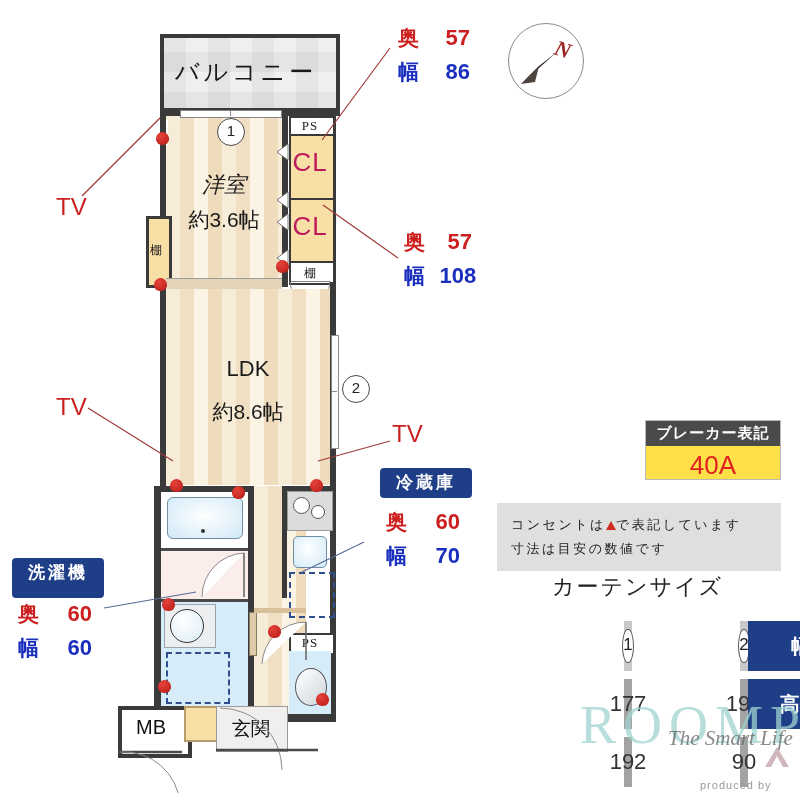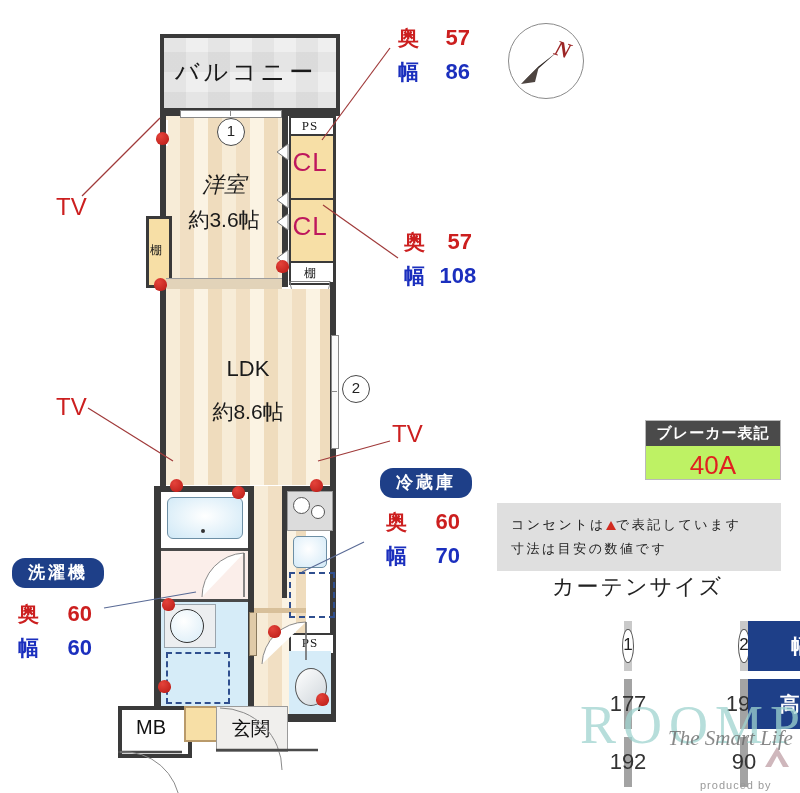--- a/index.html
+++ b/index.html
@@ -62,24 +62,24 @@
   }
 
   
   .outlet{
     position:absolute;width:13px;height:13px;border-radius:50% 50% 45% 45%;
     background:radial-gradient(circle at 35% 30%,#e4433a,#b81a16);
   }
 
   
   .badge{
-    position:absolute;background:#1e3f88;color:#fff;border-radius:13px;
+    position:absolute;background:#1e3f88;color:#fff;border-radius:4px;
     text-align:center;font-weight:700;letter-spacing:3px;
   }
-  .breaker-box{position:absolute;border:1px solid #b9b9b9;background:#bef264;}
+  .breaker-box{position:absolute;border:1px solid #b9b9b9;background:#fde047;}
   .breaker-head{
     background:#4a4a4a;color:#fff;font-size:15px;font-weight:700;
     text-align:center;letter-spacing:1px;padding:3px 0;
   }
   .breaker-val{color:#e02020;font-size:26px;text-align:center;padding:4px 0 6px;}
 
   .note{
     position:absolute;background:#dfdfdf;border-radius:0;
     color:#222;font-size:13px;letter-spacing:2.5px;line-height:24px;
     padding:10px 14px;
@@ -300,21 +300,21 @@
   <div style="display:flex;gap:28px;align-items:baseline;">
     <span class="dim-label red">奥</span>
     <span class="dim-val red">60</span>
   </div>
   <div style="display:flex;gap:28px;align-items:baseline;margin-top:6px;">
     <span class="dim-label blue">幅</span>
     <span class="dim-val blue">70</span>
   </div>
 </div>
 
-<div class="badge" style="left:12px;top:558px;width:92px;height:30px;line-height:30px;font-size:17px;">洗濯機</div>
+<div class="badge" style="left:12px;top:558px;width:92px;height:40px;line-height:30px;font-size:17px;">洗濯機</div>
 <div class="abs" style="left:18px;top:600px;">
   <div style="display:flex;gap:28px;align-items:baseline;">
     <span class="dim-label red">奥</span>
     <span class="dim-val red">60</span>
   </div>
   <div style="display:flex;gap:28px;align-items:baseline;margin-top:6px;">
     <span class="dim-label blue">幅</span>
     <span class="dim-val blue">60</span>
   </div>
 </div>

